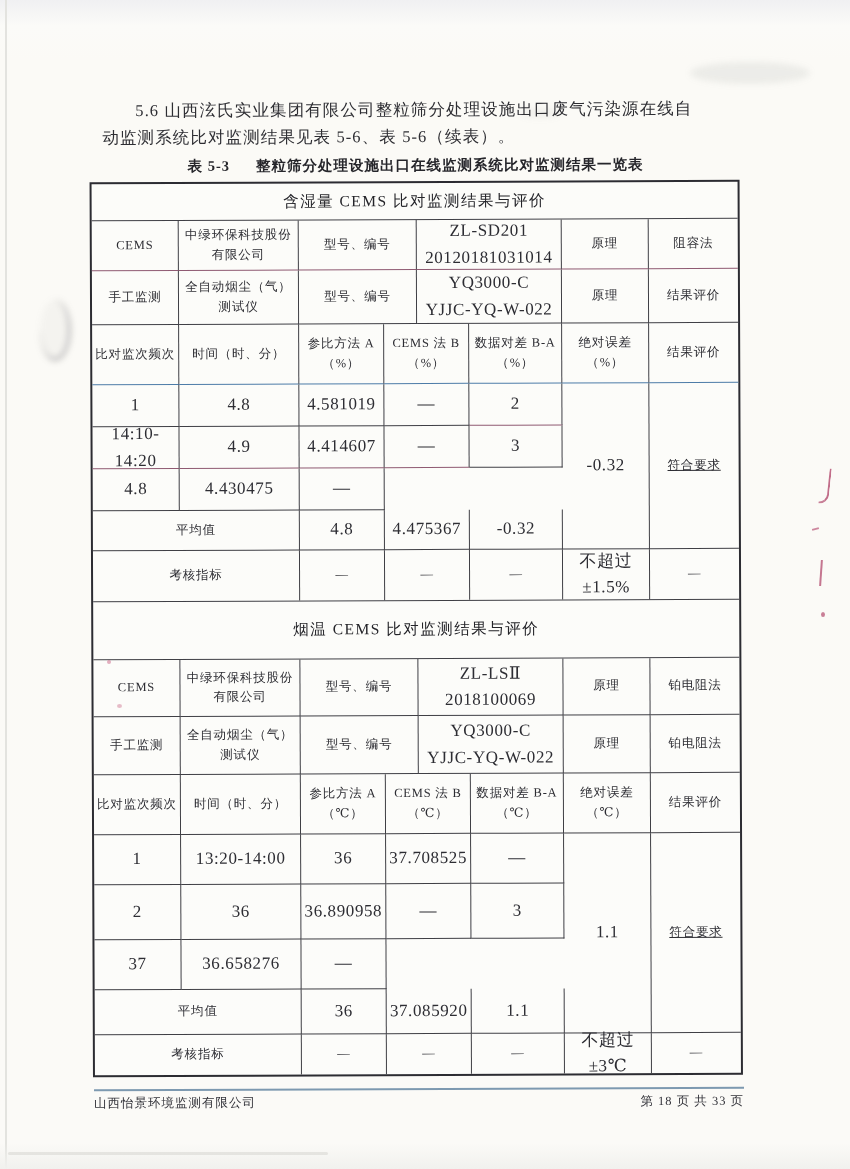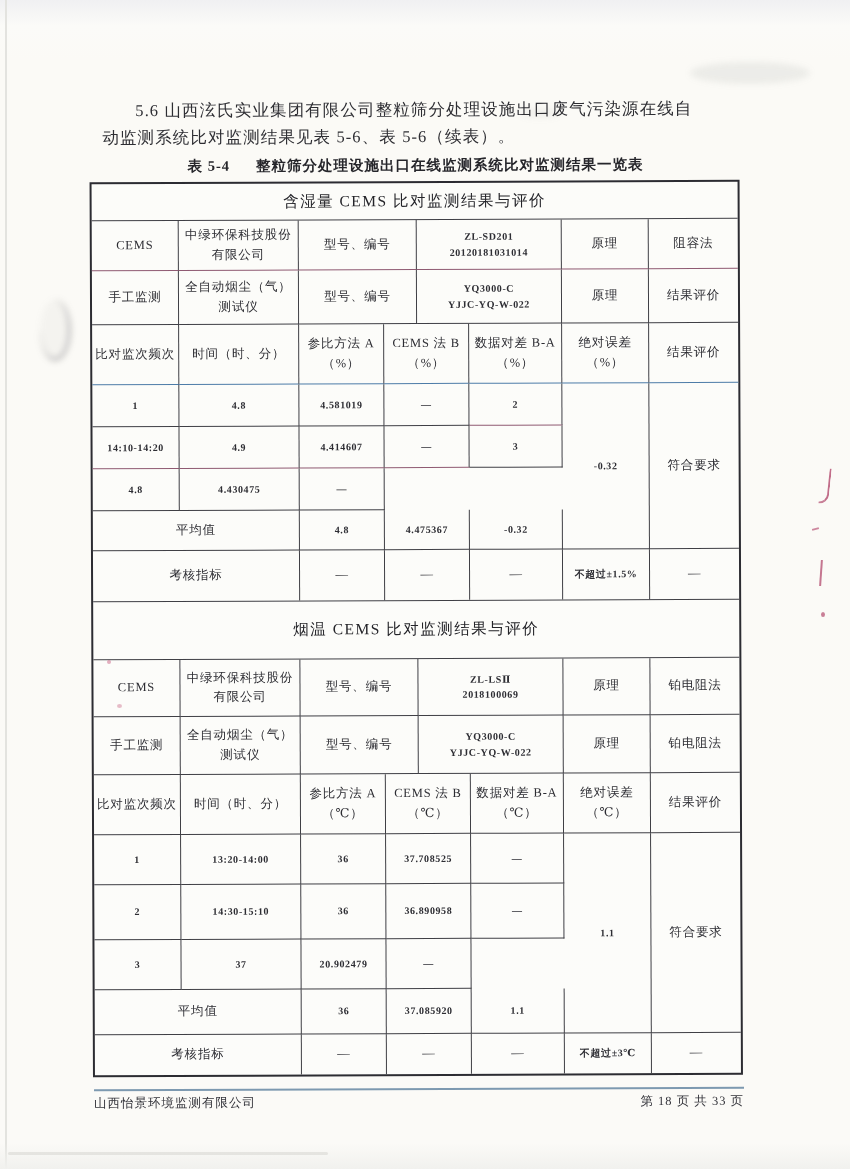--- a/index.html
+++ b/index.html
@@ -44,24 +44,24 @@
   .g-info1{grid-template-columns:87px 120px 118px 145px 87px 89px;grid-template-rows:50px 54px;}
   .g-data1{grid-template-columns:87px 120px 85px 85px 93px 87px 89px;grid-template-rows:60px 42px 42px 42px 40px 50px;}
   .g-info2{grid-template-columns:87px 120px 118px 145px 87px 89px;grid-template-rows:57px 58px;}
   .g-data2{grid-template-columns:87px 120px 85px 85px 93px 87px 89px;grid-template-rows:60px 50px 55px 50px 45px 40px;}
   .c{border-right:1px solid var(--ln);border-bottom:1px solid var(--ln);
     display:flex;flex-direction:column;align-items:center;justify-content:center;
     text-align:center;font-size:12.5px;letter-spacing:.8px;line-height:1.55;
     box-sizing:border-box;padding:2px 3px;color:#2d2d33;}
   .c.last{border-right:none;}
   .c.nb{border-bottom:none;}
-  .num{font-size:10px;letter-spacing:.6px;font-weight:bold;}
+  .num{font-size:17px;letter-spacing:.6px;}
   .span2{grid-column:1 / 3;}
   .m-abs1{grid-column:6 / 7;grid-row:2 / 6;}
-  .m-res1{grid-column:7 / 8;grid-row:2 / 6;}
+  .m-res1{grid-column:7 / 8;grid-row:2 / 6;text-decoration:underline;}
   .blue-b{border-bottom-color:#4d7ca8;}
   .rose-b{border-bottom-color:#8f5a72;}
 
   
   .foot-rule{position:absolute;left:92px;top:1088px;width:650px;height:2px;background:#7d99b0;}
   .foot{position:absolute;left:92px;top:1094px;width:650px;display:flex;justify-content:space-between;
     font-size:12.5px;letter-spacing:1px;color:#33333a;}
 
   
   .mark{position:absolute;color:#b34a6e;}
@@ -85,21 +85,21 @@
 <div class="smudge c"></div>
 
 <div class="sheet">
 
   <div class="intro">
     <span class="ln1">5.6 山西泫氏实业集团有限公司整粒筛分处理设施出口废气污染源在线自</span>
     <span class="ln2">动监测系统比对监测结果见表 5-6、表 5-6（续表）。</span>
   </div>
 
   <div class="caption">
-    <span>表 5-4</span>
+    <span>表 5-3</span>
     <span>整粒筛分处理设施出口在线监测系统比对监测结果一览表</span>
   </div>
 
   <div class="frame">
 
     <div class="sec-title" style="height:36px">含湿量 CEMS 比对监测结果与评价</div>
 
     <div class="grid g-info1">
       <div class="c rose-b">CEMS</div>
       <div class="c rose-b">中绿环保科技股份有限公司</div>
@@ -225,28 +225,27 @@
       <div class="c m-abs1 num">1.1</div>
       <div class="c m-res1 last">符合要求</div>
 
       <div class="c num">1</div>
       <div class="c num">13:20-14:00</div>
       <div class="c num">36</div>
       <div class="c num">37.708525</div>
       <div class="c num">—</div>
 
       <div class="c num">2</div>
-      <div class="c num">14:30-15:10</div>
       <div class="c num">36</div>
       <div class="c num">36.890958</div>
       <div class="c num">—</div>
 
       <div class="c num">3</div>
       <div class="c num">37</div>
-      <div class="c num">20.902479</div>
+      <div class="c num">36.658276</div>
       <div class="c num">—</div>
 
       <div class="c span2">平均值</div>
       <div class="c num">36</div>
       <div class="c num">37.085920</div>
       <div class="c num">1.1</div>
 
       <div class="c span2 nb">考核指标</div>
       <div class="c nb">—</div>
       <div class="c nb">—</div>

